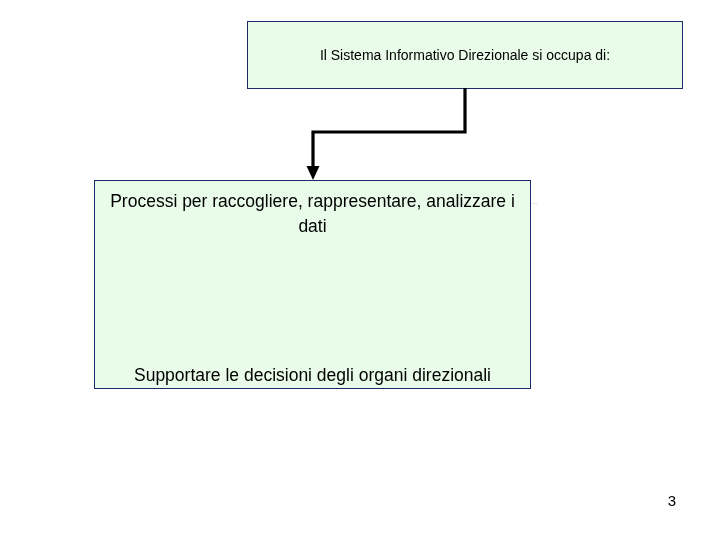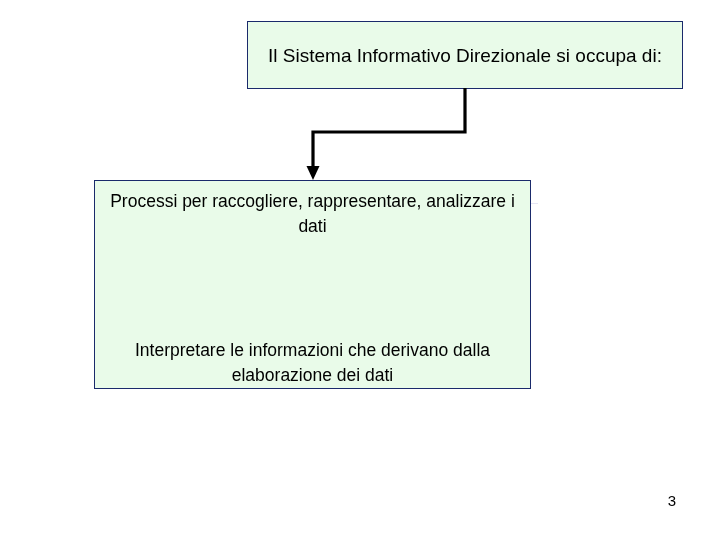--- a/index.html
+++ b/index.html
@@ -37,21 +37,21 @@
   }
 
   
   #box-top {
     left: 247px;
     top: 21px;
     width: 436px;
     height: 68px;
   }
   #box-top .box-text {
-    font-size: 19px;
+    font-size: 14px;
     line-height: 25px;
     text-align: center;
     width: 100%;
     padding: 0 0;
     box-sizing: border-box;
   }
 
   
   #box-bottom {
     left: 94px;
@@ -111,18 +111,18 @@
     <div class="box-text">Il Sistema Informativo Direzionale si occupa di:</div>
   </div>
 
   <svg class="connector" viewBox="0 0 720 540" width="720" height="540">
     <path d="M 465 88 L 465 132 L 313 132 L 313 172" fill="none" stroke="#000000" stroke-width="3.2" stroke-linecap="butt" stroke-linejoin="miter"></path>
     <polygon points="313,180 306.5,166 319.5,166" fill="#000000"></polygon>
   </svg>
 
   <div class="flow-box" id="box-bottom">
     <p class="para">Processi per raccogliere, rappresentare, analizzare i dati</p>
-    <p class="para">Interpretare le informazioni che derivano dalla elaborazione dei dati</p>
+    <p class="para">Supportare le decisioni degli organi direzionali</p>
   </div>
 
   <div id="page-number">3</div>
 
 </div>
 
 </body></html>

